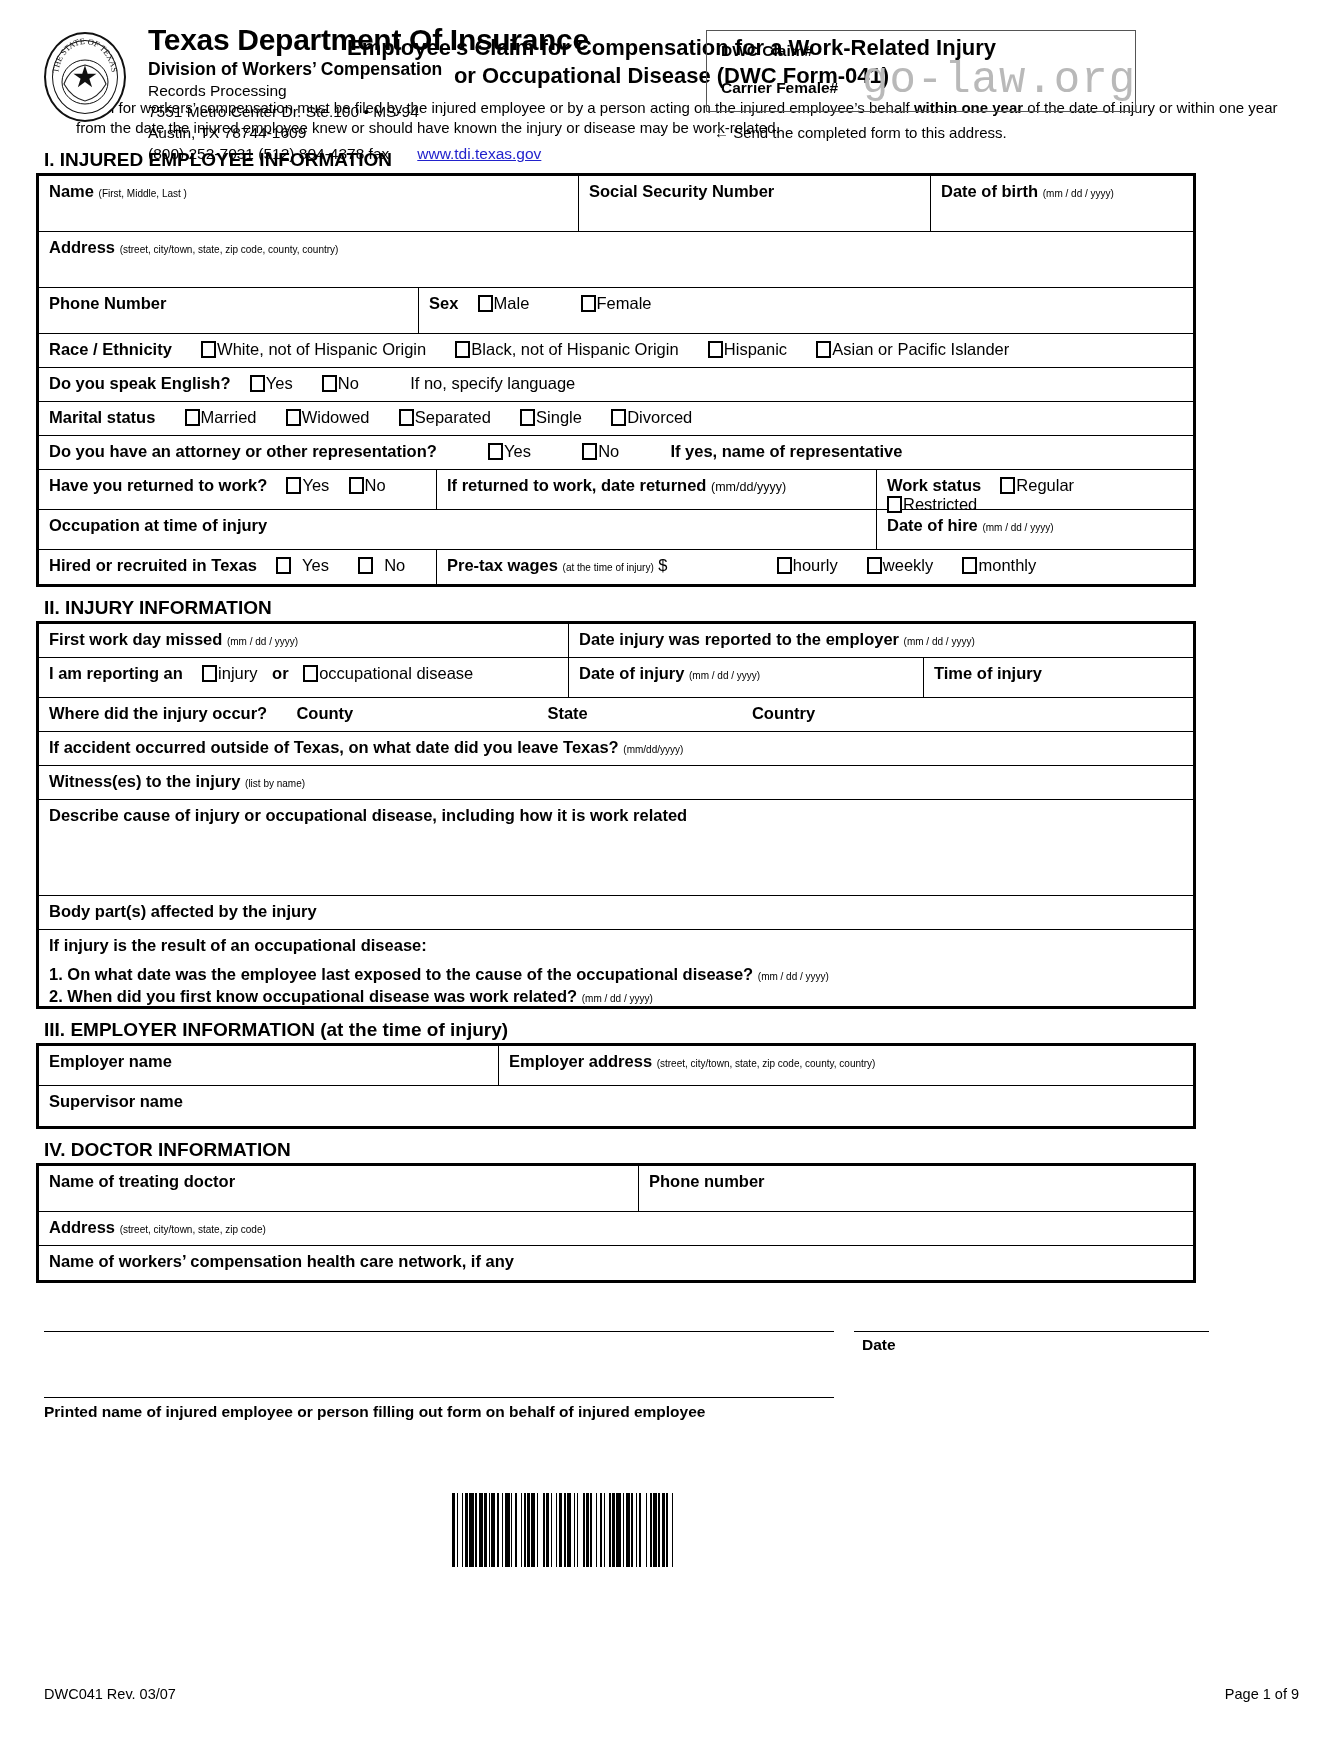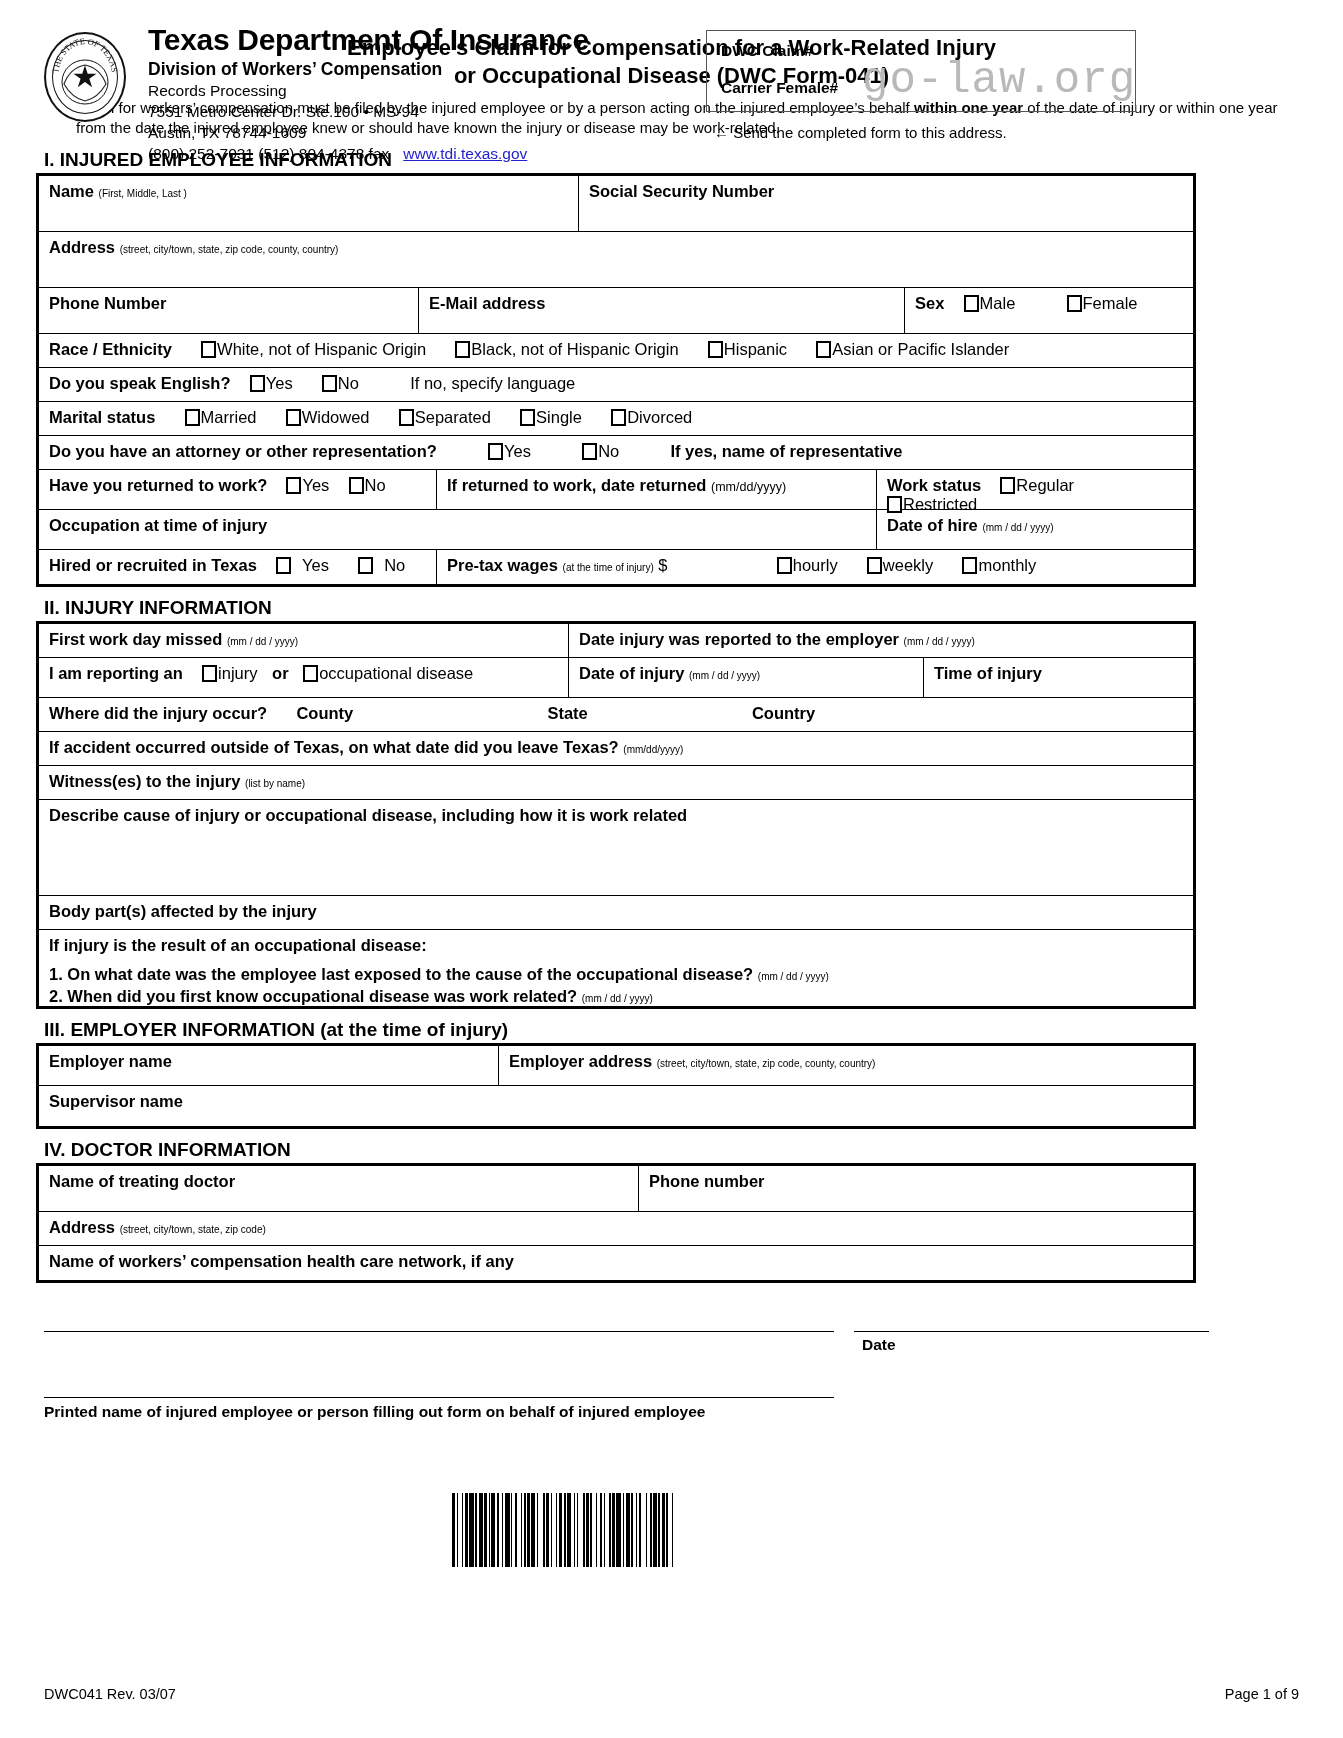--- a/index.html
+++ b/index.html
@@ -37,21 +37,21 @@
   }
   .hdr-text { margin-left: 104px; }
   .org-title {
     font-size: 30px; font-weight: bold; letter-spacing: -0.3px;
     line-height: 1.05; margin: 0 0 3px 0;
   }
   .org-sub1 { font-size: 17.5px; font-weight: bold; line-height: 1.25; margin: 2px 0 1px 0; }
   .org-line { font-size: 15.5px; line-height: 1.34; }
   .org-phone { font-size: 15.5px; line-height: 1.34; }
   .org-url {
-    color: #2222cc; text-decoration: underline; font-size: 15.5px; margin-left: 14px;
+    color: #2222cc; text-decoration: underline; font-size: 15.5px; margin-left: 28px;
   }
 
   .hdr-right { position: absolute; left: 706px; top: 30px; width: 430px; }
   .claimbox {
     border: 1.4px solid #555; height: 82px; padding: 12px 0 0 14px; position: relative;
     background: transparent;
   }
   .claim-lbl { font-size: 15.5px; font-weight: bold; line-height: 1; }
   .claim-lbl.second { margin-top: 21px; }
   .watermark {
@@ -189,35 +189,36 @@
   <div class="tbl">
 
     <div class="row h56">
       <div class="cell" style="width:540px">
         <b>Name</b>
         <span class="sm">(First,  Middle, Last )</span>
       </div>
       <div class="cell" style="width:352px">
         <b>Social Security Number</b>
       </div>
+      <div class="cell" style="flex:1">
+        <b>Date of birth</b>
+        <span class="sm">(mm / dd / yyyy)</span>
+      </div>
     </div>
 
     <div class="row h56">
       <div class="cell" style="width:100%">
         <b>Address</b>
         <span class="sm">(street, city/town, state, zip code, county, country)</span>
       </div>
     </div>
 
     <div class="row h46">
       <div class="cell" style="width:380px">
         <b>Phone Number</b>
-      </div>
-      <div class="cell" style="width:486px">
-        <b>E-Mail address</b>
       </div>
       <div class="cell" style="flex:1">
         <b>Sex</b>
         <span class="gap-s"></span>
         <span class="cbg"><span class="cb"></span><span class="lbl">Male</span></span>
         <span class="gap-l"></span>
         <span class="cbg"><span class="cb"></span><span class="lbl">Female</span></span>
       </div>
     </div>
 

